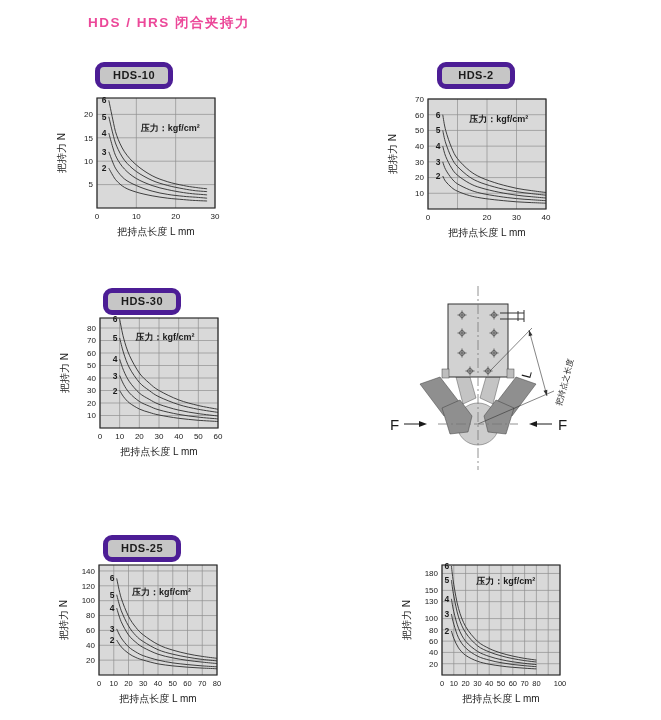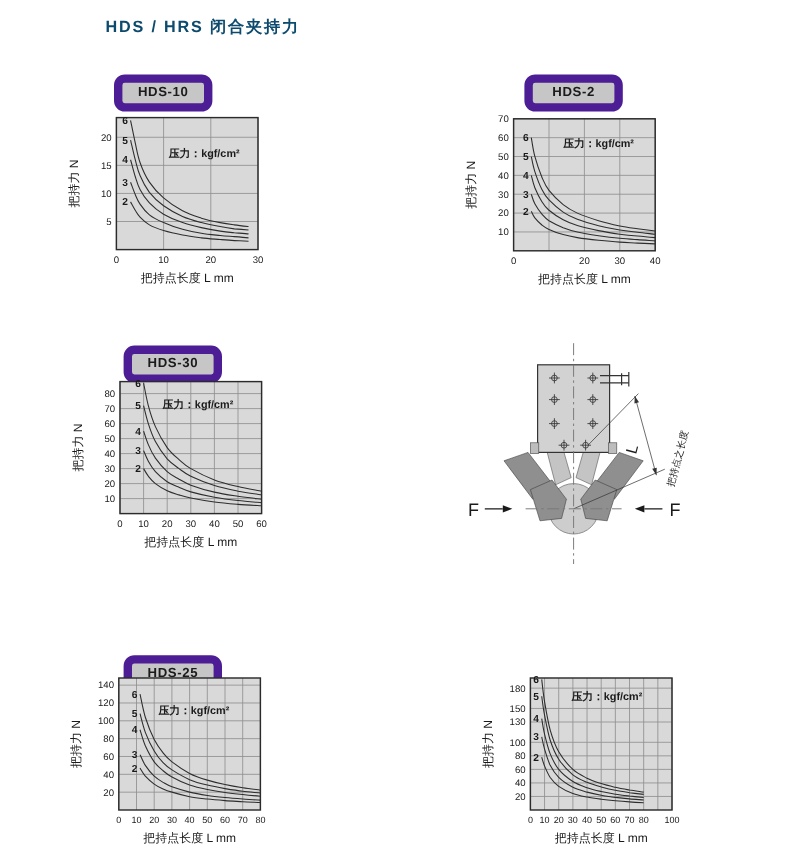--- a/index.html
+++ b/index.html
@@ -1,37 +1,37 @@
 <!DOCTYPE html>
 <html><head>
 <meta charset="utf-8">
 <style>
   html,body{margin:0;padding:0;background:#fff;}
   .page{position:relative;width:661px;height:720px;background:#ffffff;overflow:hidden;
         font-family:"Liberation Sans",sans-serif;}
   .title{position:absolute;left:88px;top:14px;font-size:13.5px;font-weight:700;
-         letter-spacing:1.5px;color:#0c4a6e;}
+         letter-spacing:1.5px;color:#ec4899;}
   .badge{position:absolute;width:68px;height:17px;line-height:17px;text-align:center;
-         background:#c6c6c6;border:7px solid #4c1d95;border-radius:9px;
+         background:#c6c6c6;border:5px solid #4c1d95;border-radius:9px;
          font-size:11px;font-weight:700;color:#1b1b1b;letter-spacing:.5px;}
   .chart{position:absolute;}
   .diagram{position:absolute;left:380px;top:284px;}
   svg text{font-family:"Liberation Sans",sans-serif;}
 </style>
 </head>
 <body>
 
 <div class="page">
 
   <div class="title">HDS / HRS 闭合夹持力</div>
 
   <div class="badge" style="left:95px;top:62px">HDS-10</div>
   <div class="badge" style="left:437px;top:62px">HDS-2</div>
   <div class="badge" style="left:103px;top:288px">HDS-30</div>
-  <div class="badge" style="left:103px;top:546px">HDS-25</div>
+  <div class="badge" style="left:103px;top:535px">HDS-25</div>
   <div class="badge" style="left:443px;top:566px">HDS-32</div>
 
   <div class="chart" style="left:55px;top:90px"><svg width="170" height="154" viewBox="0 0 170 154">
         <defs>
           <clipPath id="clip-0">
             <rect x="42" y="8" width="118" height="110"></rect>
           </clipPath>
         </defs>
         <rect x="42" y="8" width="118" height="110" fill="#d9d9d9"></rect>
         <g stroke="#8f8f8f" stroke-width="0.7">

